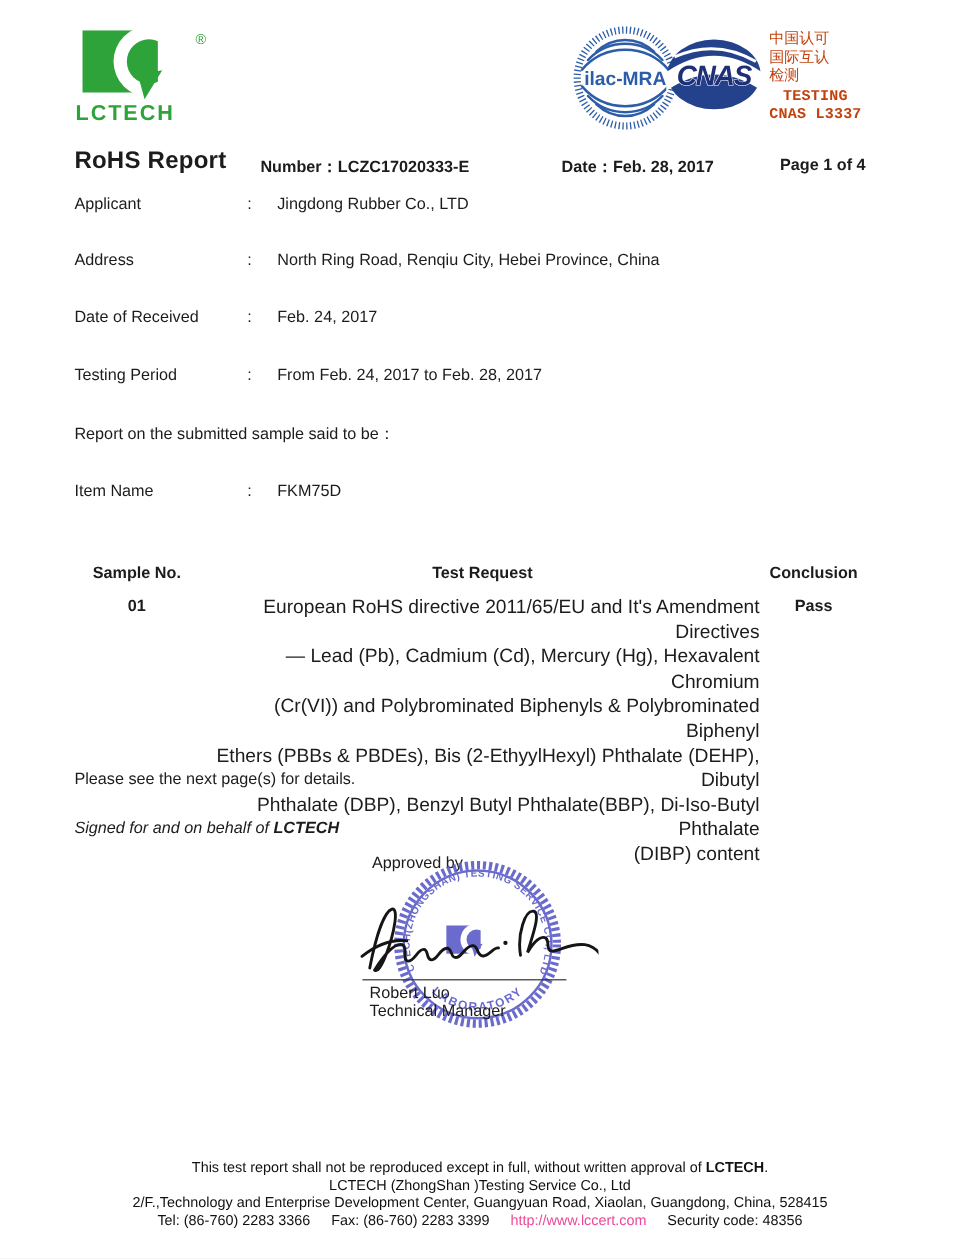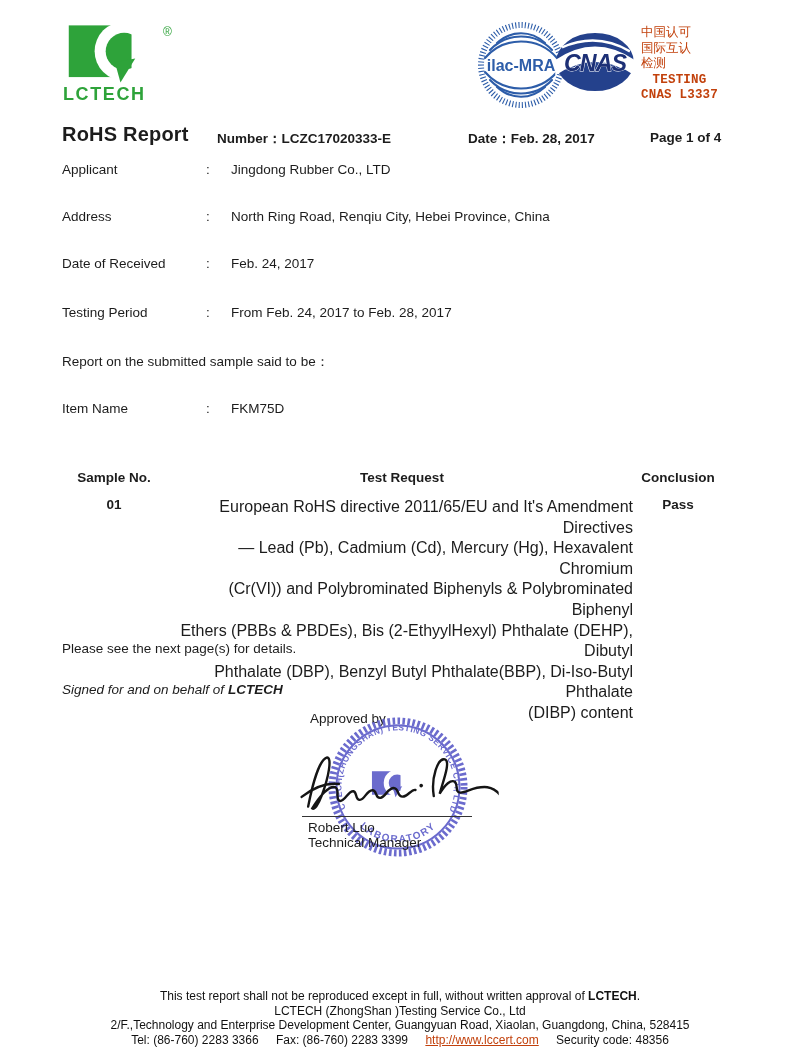--- a/index.html
+++ b/index.html
@@ -10,22 +10,22 @@
   .abs{position:absolute;}
   .b{font-weight:bold;}
   .fs13{font-size:13.5px;}
   .title{font-size:20px;font-weight:bold;letter-spacing:0.2px;}
   .hmeta{font-size:13.5px;font-weight:bold;}
   .wordmark{font-size:18px;font-weight:bold;letter-spacing:1.6px;color:#2ea33a;}
   .accr{font-size:12.5px;color:#c2410c;line-height:15.5px;white-space:nowrap;font-family:Liberation Mono, monospace;}
   .accr .en{font-weight:bold;font-size:12.5px;letter-spacing:0.2px;text-align:center;}
   .reqline{font-size:16px;line-height:20.6px;text-align:right;}
   .ctr{text-align:center;}
-  .footer{font-size:12px;line-height:14.6px;color:#111;margin-top:23px;}
-  .footer .lnk{color:#c2410c;text-decoration:underline;cursor:pointer;}
+  .footer{font-size:12px;line-height:14.6px;color:#111;}
+  .footer .lnk{color:#ec4899;cursor:pointer;}
   .sigline{border-top:1.5px solid #333;height:0;}
   svg text{font-family:"Liberation Sans", sans-serif;}
 </style>
 </head>
 <body>
 
 <div class="page">
 
   <div class="abs" style="left:62px;top:18px;width:128px;height:72px;">
     <svg width="128" height="72" viewBox="0 0 128 78">

